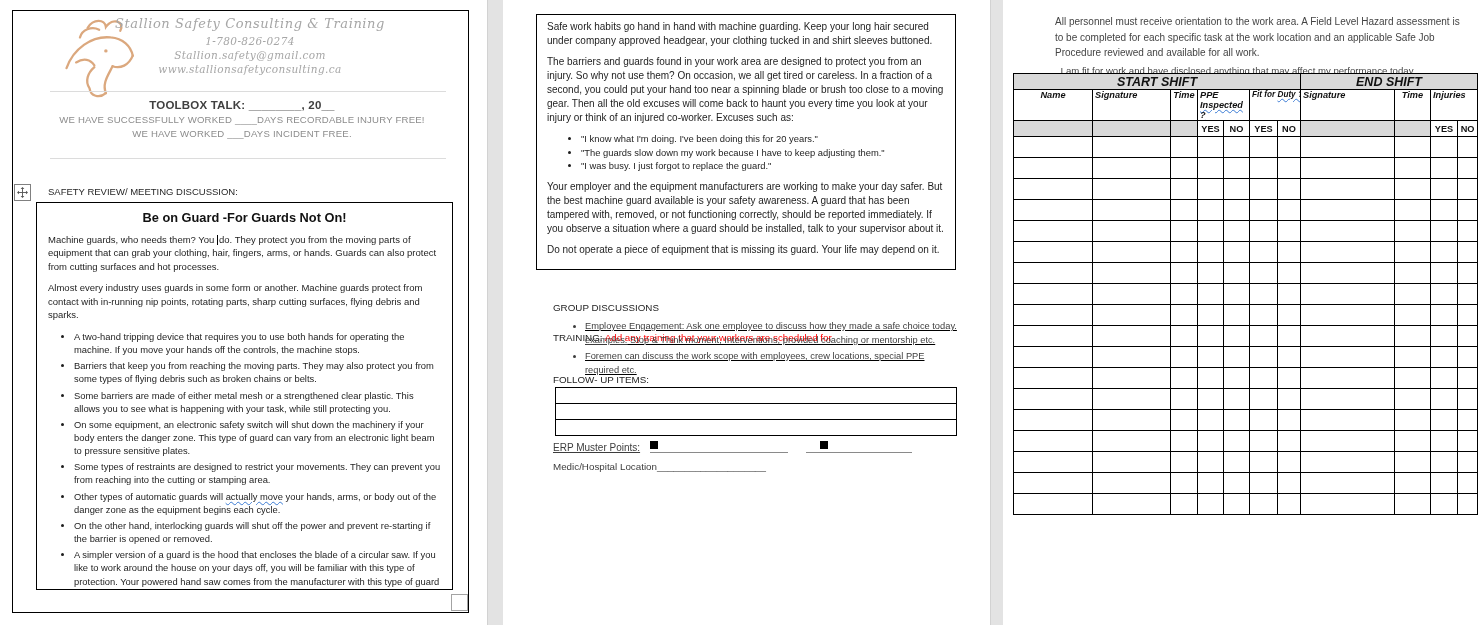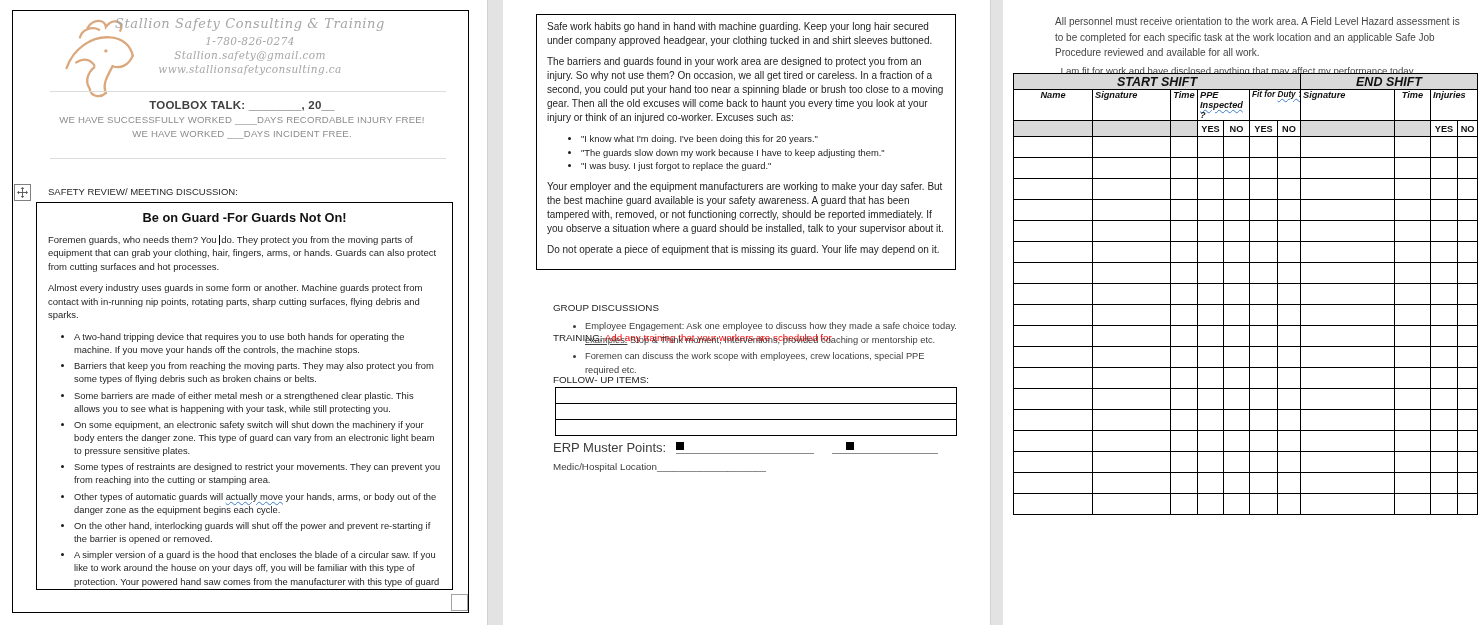--- a/index.html
+++ b/index.html
@@ -35,27 +35,27 @@
   .resize-square{position:absolute;left:451px;top:594px;width:15px;height:15px;border:1px solid #a3a3a3;background:#fff;}
 
   
   .p2-box{position:absolute;left:33px;top:14px;width:420px;height:256px;border:1.5px solid #000;padding:5px 10px;box-sizing:border-box;overflow:hidden;}
   .p2-box p{margin:0 0 7px 0;font-size:10px;line-height:1.4;color:#1d1d1d;}
   .p2-box ul{margin:0 0 7px 22px;padding-left:12px;}
   .p2-box li{font-size:9.4px;line-height:1.45;color:#1d1d1d;}
   .training-line{position:absolute;left:50px;top:288px;font-size:9.8px;color:#1d1d1d;margin-top:44px;}
   .red{color:#ff0000;}
   .group-label{position:absolute;left:50px;top:302px;font-size:9.8px;color:#1d1d1d;}
-  .disc-list{position:absolute;left:62px;top:320px;width:372px;margin:0;padding-left:20px;}
+  .disc-list{position:absolute;left:62px;top:320px;width:372px;margin:0;padding-left:20px;text-decoration:underline;}
   .disc-list li{font-size:9.3px;line-height:1.5;color:#3d3d3d;margin-bottom:2px;}
   .u{text-decoration:underline;}
   .followup-label{position:absolute;left:50px;top:374px;font-size:9.8px;color:#1d1d1d;}
   .followup-table{position:absolute;left:52px;top:387px;width:402px;border-collapse:collapse;}
   .followup-table td{border:1.5px solid #000;height:13px;}
-  .erp-line{position:absolute;left:50px;top:440px;font-size:13px;color:#3d3d3d;display:flex;align-items:center;}
+  .erp-line{position:absolute;left:50px;top:440px;font-size:10px;color:#3d3d3d;display:flex;align-items:flex-end;text-decoration:underline;}
   .erp-label{margin-right:10px;}
   .sign-line{display:inline-block;border-bottom:1px solid #8a8a8a;height:12px;position:relative;}
   .sq{position:absolute;top:1px;width:8px;height:8px;background:#000;}
   .medic-line{position:absolute;left:50px;top:461px;font-size:9.8px;color:#3d3d3d;}
 
   
   .orientation{position:absolute;left:52px;top:14px;width:414px;font-size:10px;line-height:1.55;color:#444;}
   .fit-line{position:absolute;left:0;top:65px;width:470px;text-align:center;font-size:9.6px;color:#444;}
   .signin{position:absolute;left:10px;top:73px;border-collapse:collapse;table-layout:fixed;width:464px;}
   .signin td,.signin th{border:1px solid #000;padding:0 2px;overflow:hidden;white-space:nowrap;}
@@ -110,21 +110,21 @@
     <div class="move-handle">
       <svg viewBox="0 0 12 12" width="11" height="11">
         <path d="M6 1v10M1 6h10" stroke="#555" stroke-width="1"></path>
         <path d="M6 0l2 2.2H4zM6 12l2-2.2H4zM0 6l2.2-2v4zM12 6l-2.2-2v4z" fill="#555"></path>
       </svg>
     </div>
     <div class="section-label">SAFETY REVIEW/ MEETING DISCUSSION:</div>
 
     <div class="article">
       <h1>Be on Guard -For Guards Not On!</h1>
-      <p><span>Foremen guards, who needs them? You </span><span class="caret"></span><span>do. They protect you from the moving parts of equipment that can grab your clothing, hair, fingers, arms, or hands. Guards can also protect from cutting surfaces and hot processes.</span></p>
+      <p><span>Machine guards, who needs them? You </span><span class="caret"></span><span>do. They protect you from the moving parts of equipment that can grab your clothing, hair, fingers, arms, or hands. Guards can also protect from cutting surfaces and hot processes.</span></p>
       <p>Almost every industry uses guards in some form or another. Machine guards protect from contact with in-running nip points, rotating parts, sharp cutting surfaces, flying debris and sparks.</p>
       <ul>
         <li>A two-hand tripping device that requires you to use both hands for operating the machine. If you move your hands off the controls, the machine stops.</li>
         <li>Barriers that keep you from reaching the moving parts. They may also protect you from some types of flying debris such as broken chains or belts.</li>
         <li>Some barriers are made of either metal mesh or a strengthened clear plastic. This allows you to see what is happening with your task, while still protecting you.</li>
         <li>On some equipment, an electronic safety switch will shut down the machinery if your body enters the danger zone. This type of guard can vary from an electronic light beam to pressure sensitive plates.</li>
         <li>Some types of restraints are designed to restrict your movements. They can prevent you from reaching into the cutting or stamping area.</li>
         <li><span>Other types of automatic guards will </span><span class="squiggly">actually move</span><span> your hands, arms, or body out of the danger zone as the equipment begins each cycle.</span></li>
         <li>On the other hand, interlocking guards will shut off the power and prevent re-starting if the barrier is opened or removed.</li>
         <li>A simpler version of a guard is the hood that encloses the blade of a circular saw. If you like to work around the house on your days off, you will be familiar with this type of protection. Your powered hand saw comes from the manufacturer with this type of guard on the blade.</li>

